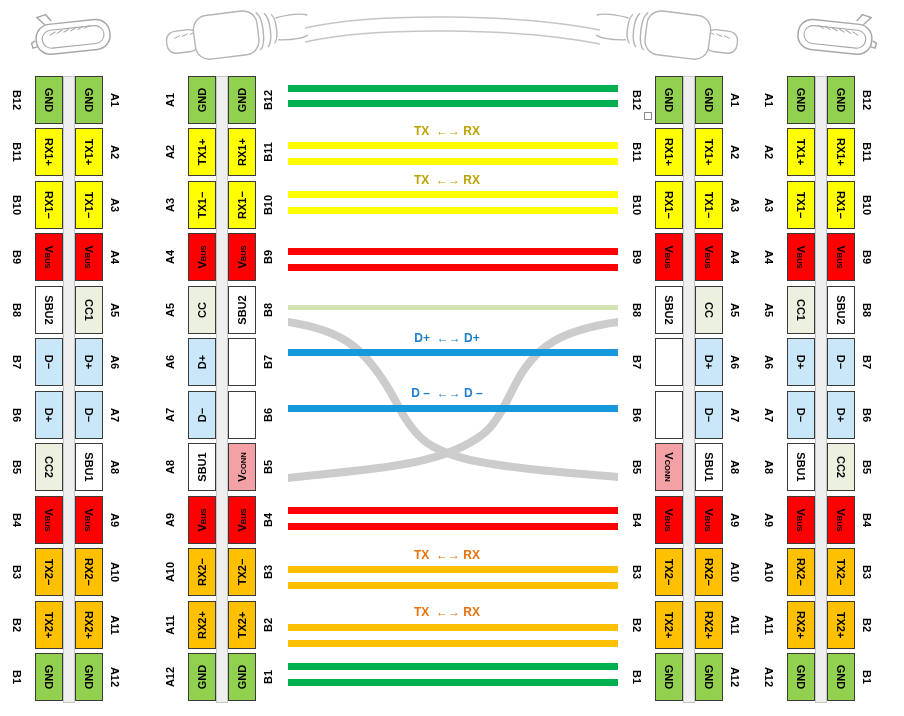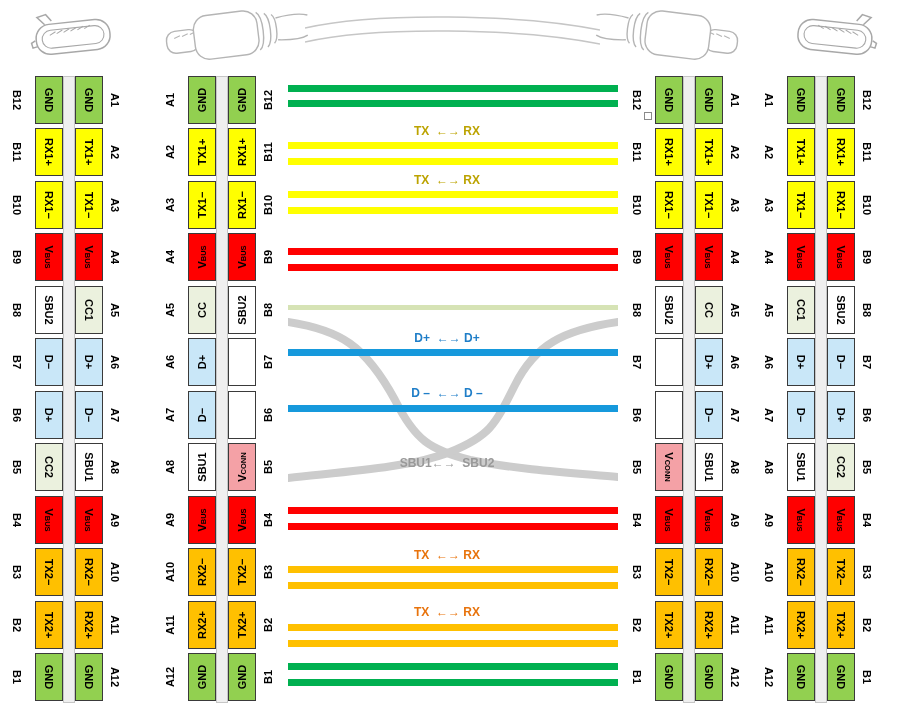--- a/index.html
+++ b/index.html
@@ -693,16 +693,15 @@
     <div class="wire" style="top: 566px; height: 7px; background: rgb(255, 192, 0);"></div>
     <div class="wire" style="top: 582px; height: 7px; background: rgb(255, 192, 0);"></div>
     <div class="wire" style="top: 624px; height: 7px; background: rgb(255, 192, 0);"></div>
     <div class="wire" style="top: 640px; height: 7px; background: rgb(255, 192, 0);"></div>
     <div class="wire" style="top: 663px; height: 7px; background: rgb(0, 176, 80);"></div>
     <div class="wire" style="top: 679px; height: 7px; background: rgb(0, 176, 80);"></div>
     <div class="wlabel" style="top: 125px; color: rgb(188, 163, 0);">TX  ←→ RX</div>
     <div class="wlabel" style="top: 174px; color: rgb(188, 163, 0);">TX  ←→ RX</div>
     <div class="wlabel" style="top: 332px; color: rgb(31, 126, 200);">D+  ←→ D+</div>
     <div class="wlabel" style="top: 387px; color: rgb(31, 126, 200);">D –  ←→ D –</div>
-    <div class="wlabel" style="top: 457px; color: rgb(153, 153, 153);">SBU1←→  SBU2</div>
     <div class="wlabel" style="top: 549px; color: rgb(232, 115, 12);">TX  ←→ RX</div>
     <div class="wlabel" style="top: 606px; color: rgb(232, 115, 12);">TX  ←→ RX</div>
   </div>
 
 </body></html>

